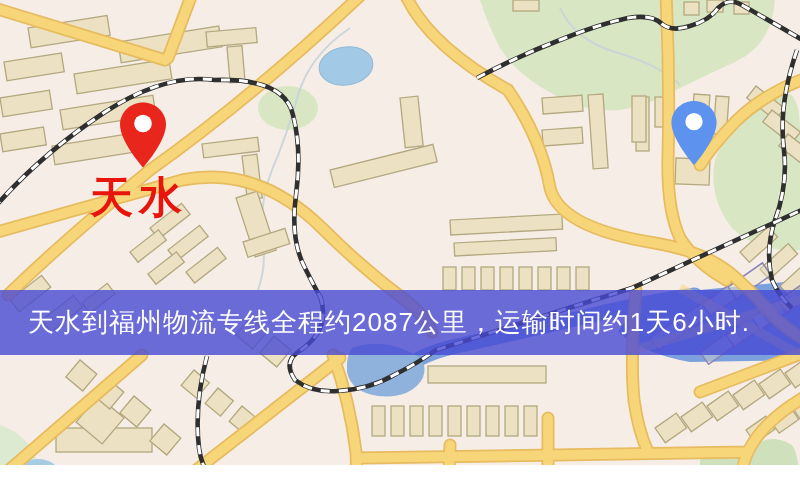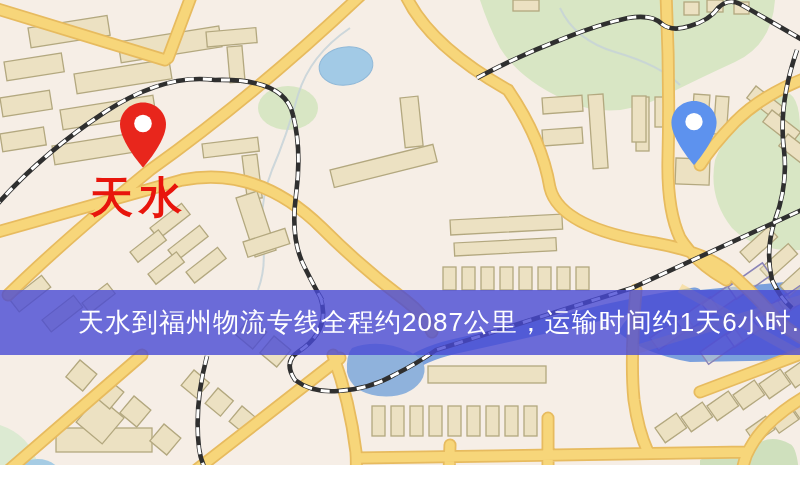--- a/index.html
+++ b/index.html
@@ -1,21 +1,21 @@
 <!DOCTYPE html>
 <html style="--map-bg: #f6eee6; --banner-bg: rgba(72,74,212,0.8); --banner-text: #ffffff; --origin-label: #e8150c; --destination-label: #2b33cc; --origin-pin: #e8261c; --destination-pin: #5d92ee;"><head>
 <meta charset="utf-8">
 <style>
   html,body{margin:0;padding:0;}
   .stage{position:relative;width:800px;height:465px;overflow:hidden;
          background:var(--map-bg,#f6eee6);font-family:"Liberation Sans",sans-serif;padding-left:8px;}
   .stage svg{position:absolute;left:0;top:0;}
   .route-banner{position:absolute;left:0;top:290px;width:800px;height:65px;
                 background:var(--banner-bg,rgba(72,74,212,.8));
-                display:flex;align-items:center;box-sizing:border-box;padding-left:28px;z-index:30;justify-content:flex-end;}
+                display:flex;align-items:center;box-sizing:border-box;padding-left:28px;z-index:30;}
   .route-banner span{color:var(--banner-text,#fff);font-size:26px;letter-spacing:1px;white-space:nowrap;
                      font-family:"Liberation Sans",sans-serif;}
   .pin{position:absolute;z-index:20;cursor:pointer;}
   .pin-origin{left:120px;top:102px;width:46px;height:66px;}
   .pin-dest{left:671px;top:101px;width:46px;height:64px;}
   .place-label{position:absolute;z-index:20;font-family:"Liberation Serif","DejaVu Serif",serif;
                font-weight:bold;font-size:43px;letter-spacing:6px;line-height:1;}
   .label-origin{left:90px;top:176px;color:var(--origin-label,#e8150c);}
   .label-dest{left:640px;top:178px;color:var(--destination-label,#2b33cc);}
 </style>

